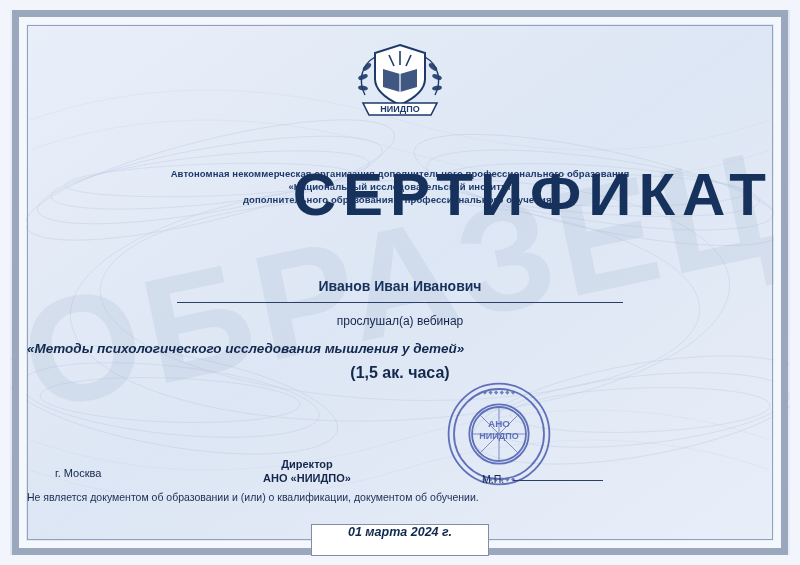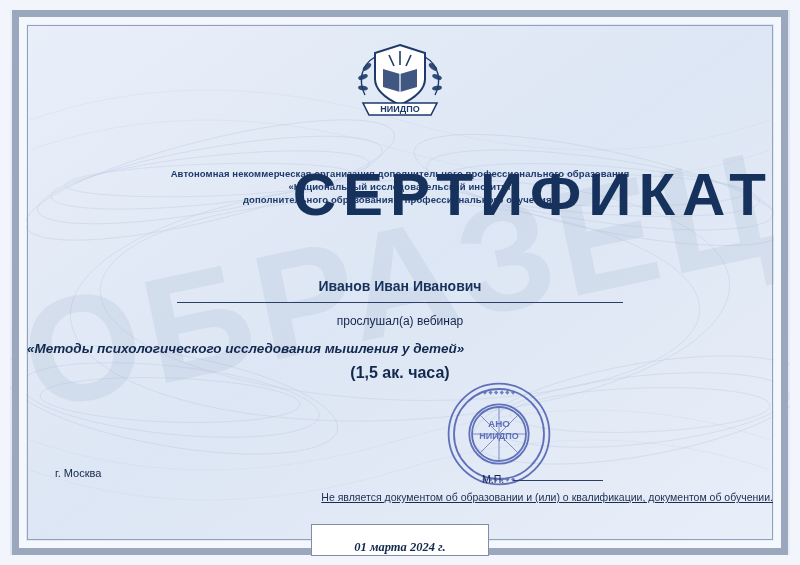--- a/index.html
+++ b/index.html
@@ -217,39 +217,37 @@
     border-bottom: 1.2px solid #2b3f66;
     margin-left: 6px;
     vertical-align: 2px;
     height: 10px;
   }
 
   .disclaimer {
     position: absolute;
     top: 466px;
     left: 0; right: 0;
-    text-align: right;
+    text-align: left;
     font-size: 10.5px;
     color: #1a2d52;
-    text-decoration: underline;
   }
 
   .date-box {
     position: absolute;
     left: 50%;
     transform: translateX(-50%);
     bottom: -16px;
     width: 176px;
     height: 30px;
     background: #ffffff;
     border: 1.5px solid #7f8ea6;
     display: flex;
-    align-items: flex-end;
+    align-items: flex-start;
     justify-content: center;
-    font-family: Liberation Serif, serif;
   }
   .date-box span {
     font-size: 12.5px;
     font-weight: bold;
     font-style: italic;
     color: #12284e;
   }
 </style>
 </head>
 <body>
@@ -368,20 +366,24 @@
         <text x="60" y="66" text-anchor="middle" font-family="Liberation Sans, sans-serif" font-size="10" font-weight="bold">НИИДПО</text>
       </g>
       <g fill="#3b4fa8" opacity="0.9">
         <text x="60" y="16" text-anchor="middle" font-family="Liberation Sans, sans-serif" font-size="6">◆ ◆ ◆ ◆ ◆ ◆</text>
         <text x="60" y="112" text-anchor="middle" font-family="Liberation Sans, sans-serif" font-size="6">◆ ◆ ◆ ◆ ◆ ◆</text>
       </g>
     </svg>
 
     <div class="city">г. Москва</div>
 
+    <div class="director">
+      <div>Директор</div>
+      <div>АНО «НИИДПО»</div>
+    </div>
 
     <div class="mp">
       <span>М.П.</span>
       <span class="mp-line"></span>
     </div>
 
     <div class="disclaimer">Не является документом об образовании и (или) о квалификации, документом об обучении.</div>
 
     <div class="date-box">
       <span>01 марта 2024 г.</span>

